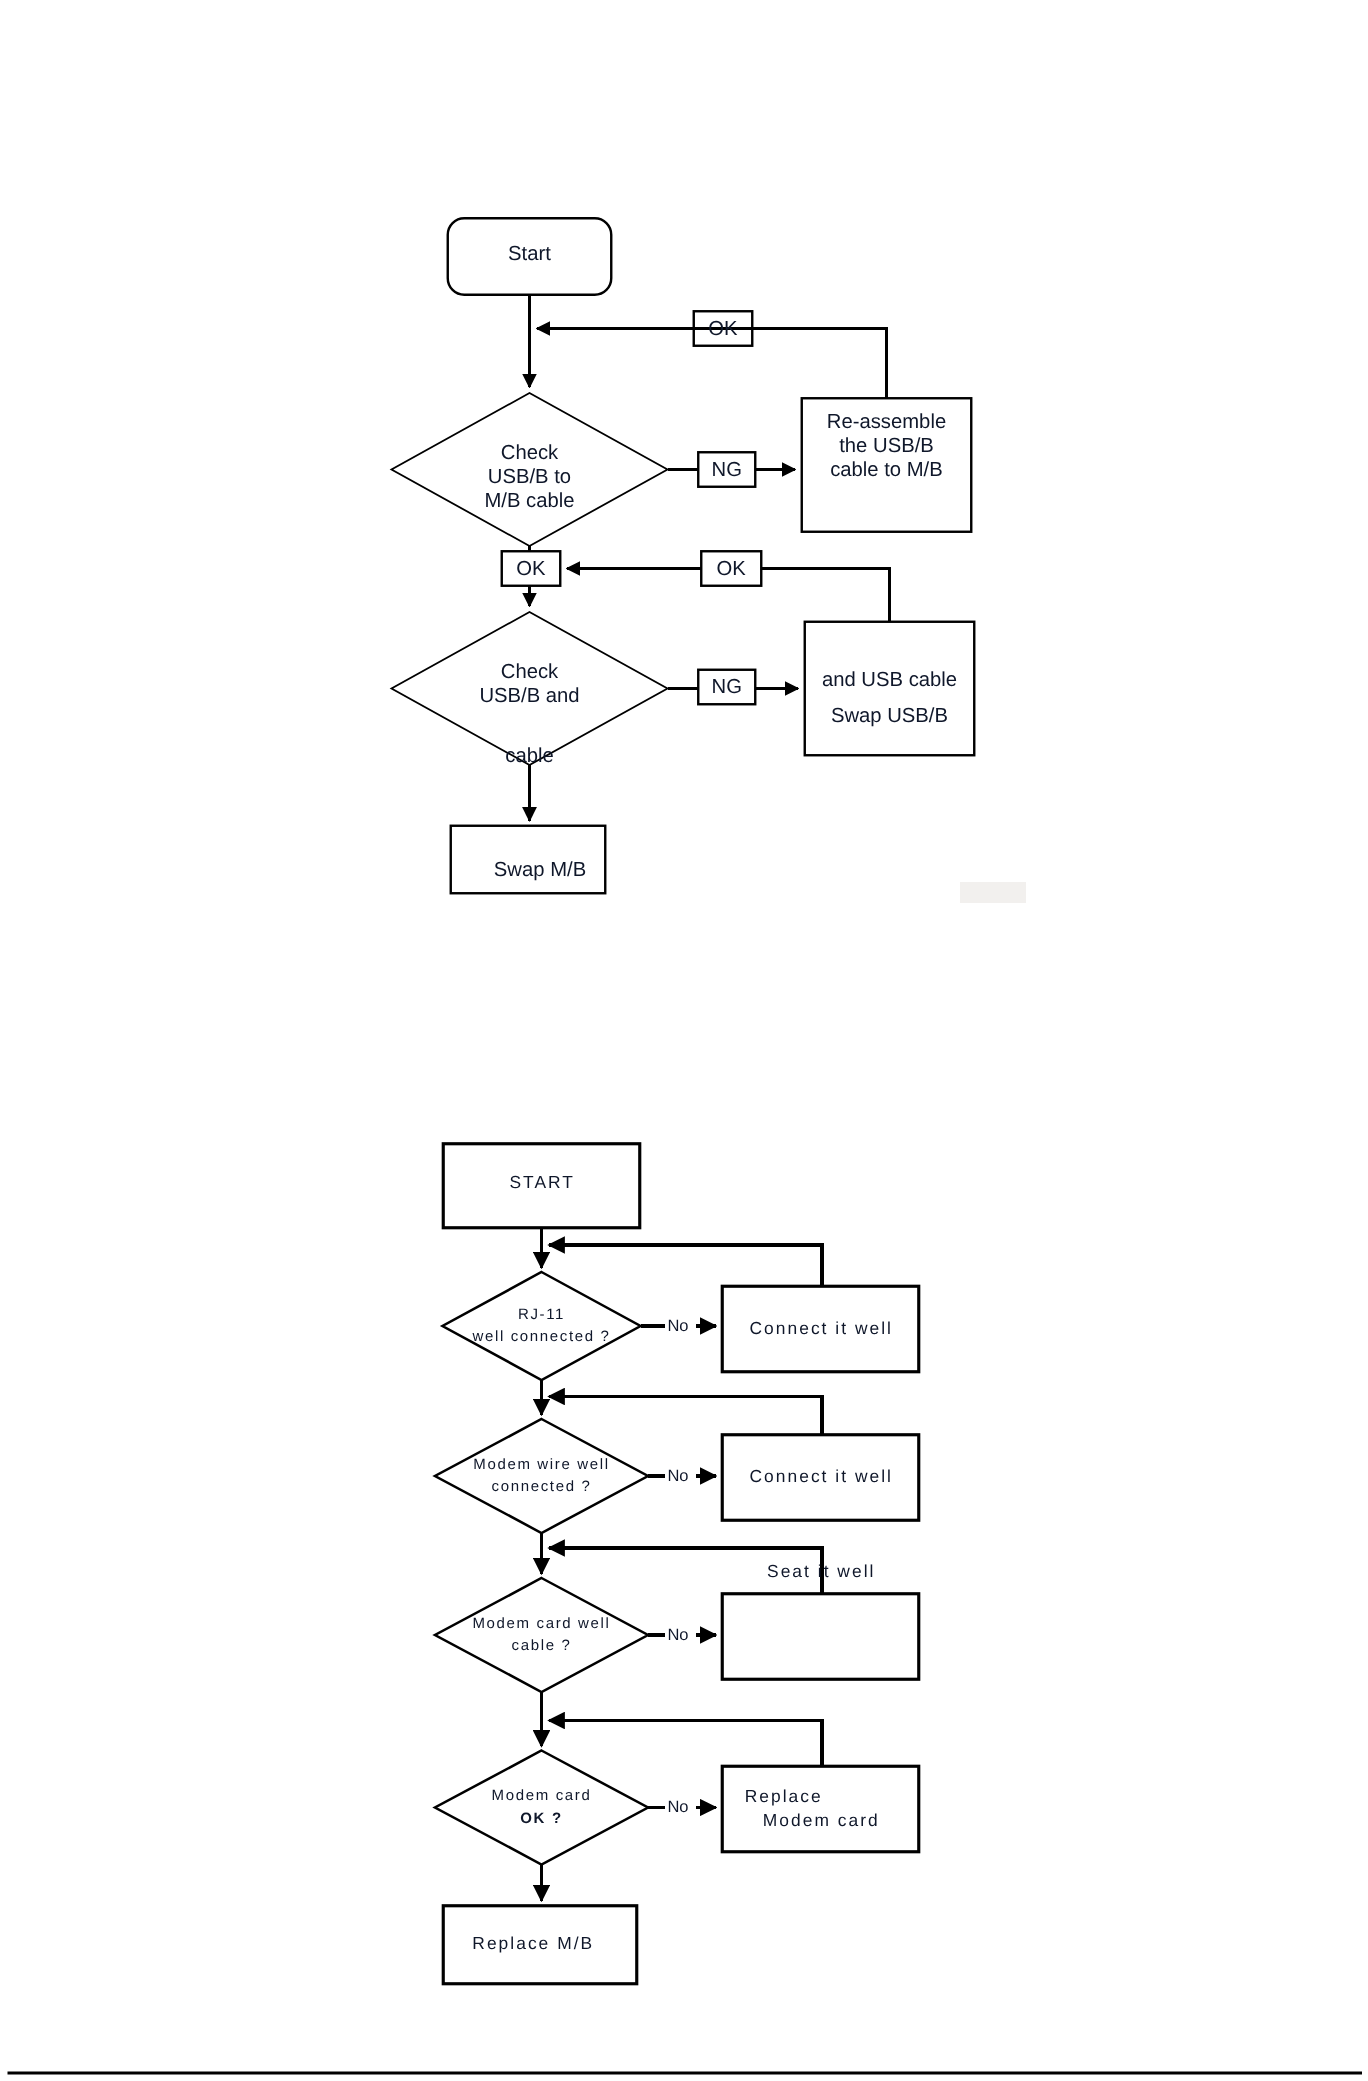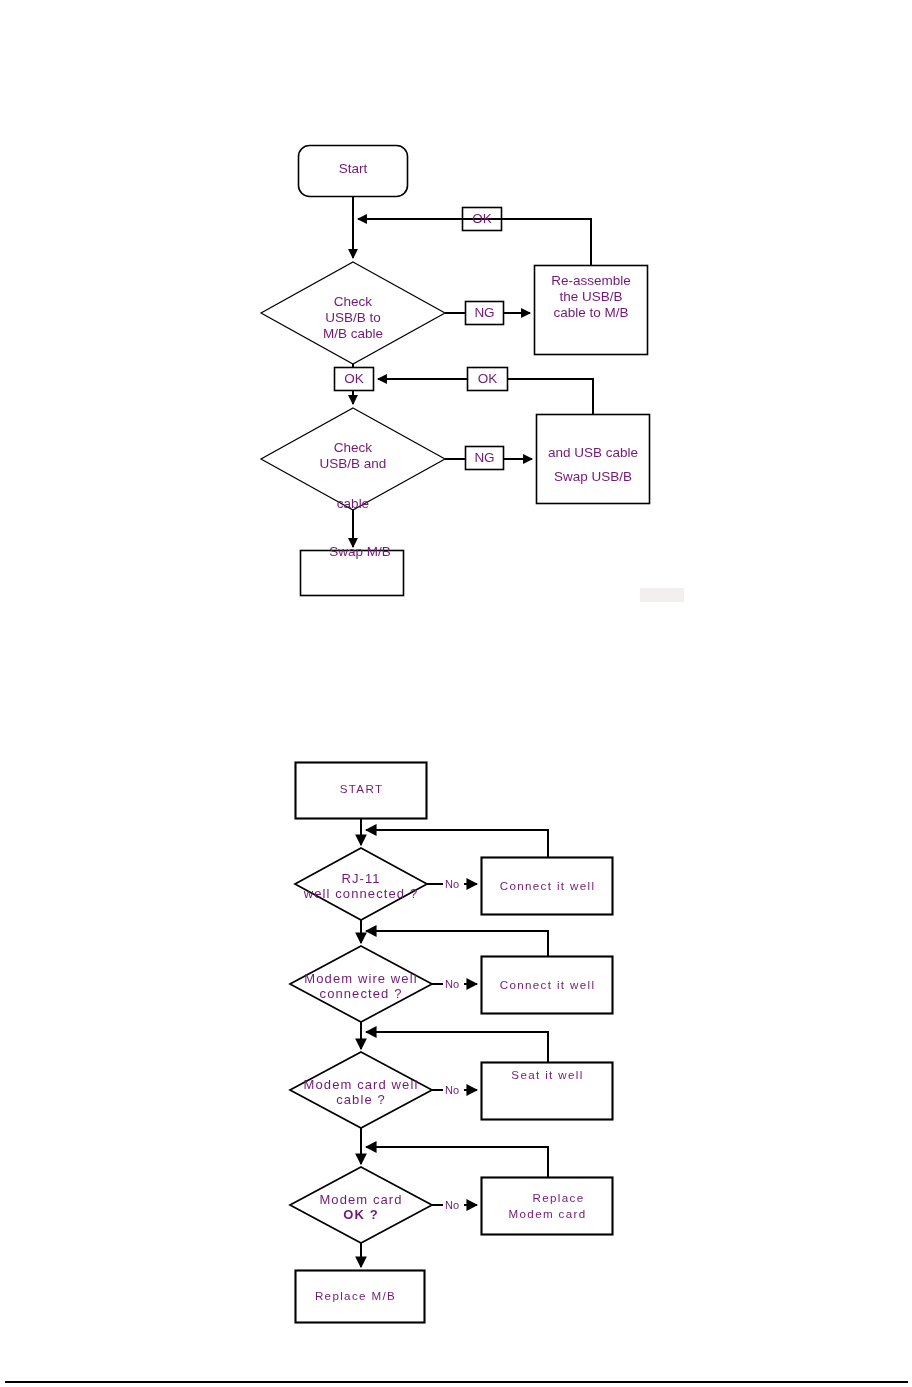--- a/index.html
+++ b/index.html
@@ -57,39 +57,39 @@
     fill: #ffffff;
   }
   .fl-diamond-thick {
     stroke: #000000;
     stroke-width: 1.7;
     fill: #ffffff;
   }
   .fl-text {
     position: absolute;
     text-align: center;
-    color: #701a75;
+    color: #0f172a;
     white-space: pre;
     line-height: 1.18;
     pointer-events: none;
   }
   
   .t1 {
     font-size: 13.5px;
     letter-spacing: 0px;
     font-family: "Liberation Sans", sans-serif;
   }
   
   .t2 {
     font-size: 11.6px;
     letter-spacing: 1.35px;
     font-family: "Liberation Sans", sans-serif;
   }
   .t2-d {
-    font-size: 13px;
+    font-size: 10px;
     letter-spacing: 1.1px;
     font-family: "Liberation Sans", sans-serif;
   }
   .t2-no {
     font-size: 11px;
     letter-spacing: 0px;
     font-family: "Liberation Sans", sans-serif;
   }
   .footer-rule {
     position: absolute;
@@ -214,43 +214,43 @@
 
   <div class="fl-text t1" style="left:283px; top:440px; width:140px;">Check</div>
   <div class="fl-text t1" style="left:283px; top:456px; width:140px;">USB/B and</div>
   <div class="fl-text t1" style="left:283px; top:472px; width:140px;margin-top:24px;">cable</div>
 
   <div class="fl-text t1" style="left:465px; top:450px; width:39px;">NG</div>
 
   <div class="fl-text t1" style="left:536px; top:429px; width:114px;margin-top:40px;">Swap USB/B</div>
   <div class="fl-text t1" style="left:536px; top:445px; width:114px;">and USB cable</div>
 
-  <div class="fl-text t1" style="left:300px; top:544px; width:120px;">Swap M/B</div>
+  <div class="fl-text t1" style="left:300px; top:572px; width:120px;">Swap M/B</div>
 
   <div class="fl-text t2" style="left:295px; top:782px; width:133px;">START</div>
 
   <div class="fl-text t2-d" style="left:288px; top:871px; width:146px;">RJ-11</div>
   <div class="fl-text t2-d" style="left:288px; top:886px; width:146px;">well connected ?</div>
   <div class="fl-text t2-no" style="left:437px; top:878px; width:30px;">No</div>
   <div class="fl-text t2" style="left:481px; top:879px; width:133px;">Connect it well</div>
 
   <div class="fl-text t2-d" style="left:288px; top:971px; width:146px;">Modem wire well</div>
   <div class="fl-text t2-d" style="left:288px; top:986px; width:146px;">connected ?</div>
   <div class="fl-text t2-no" style="left:437px; top:978px; width:30px;">No</div>
   <div class="fl-text t2" style="left:481px; top:978px; width:133px;">Connect it well</div>
 
   <div class="fl-text t2-d" style="left:288px; top:1077px; width:146px;">Modem card well</div>
   <div class="fl-text t2-d" style="left:288px; top:1092px; width:146px;">cable ?</div>
   <div class="fl-text t2-no" style="left:437px; top:1084px; width:30px;">No</div>
-  <div class="fl-text t2" style="left:481px; top:1068px; width:133px;">Seat it well</div>
+  <div class="fl-text t2" style="left:481px; top:1041px; width:133px;">Seat it well</div>
 
   <div class="fl-text t2-d" style="left:288px; top:1192px; width:146px;">Modem card</div>
   <div class="fl-text t2-d" style="left:288px; top:1207px; width:146px;font-weight:bold;">OK ?</div>
   <div class="fl-text t2-no" style="left:437px; top:1199px; width:30px;">No</div>
-  <div class="fl-text t2" style="left:492px; top:1191px; width:133px;">Replace</div>
+  <div class="fl-text t2" style="left:456px; top:1191px; width:133px;">Replace</div>
   <div class="fl-text t2" style="left:481px; top:1207px; width:133px;">Modem card</div>
 
   <div class="fl-text t2" style="left:295px; top:1289px; width:121px;">Replace M/B</div>
 
   <div class="smudge" style="left:640px; top:588px; width:44px; height:14px;"></div>
 
   <div class="footer-rule" style="left:5px; top:1381px; width:903px; height:2px;"></div>
 
 </div>
 

